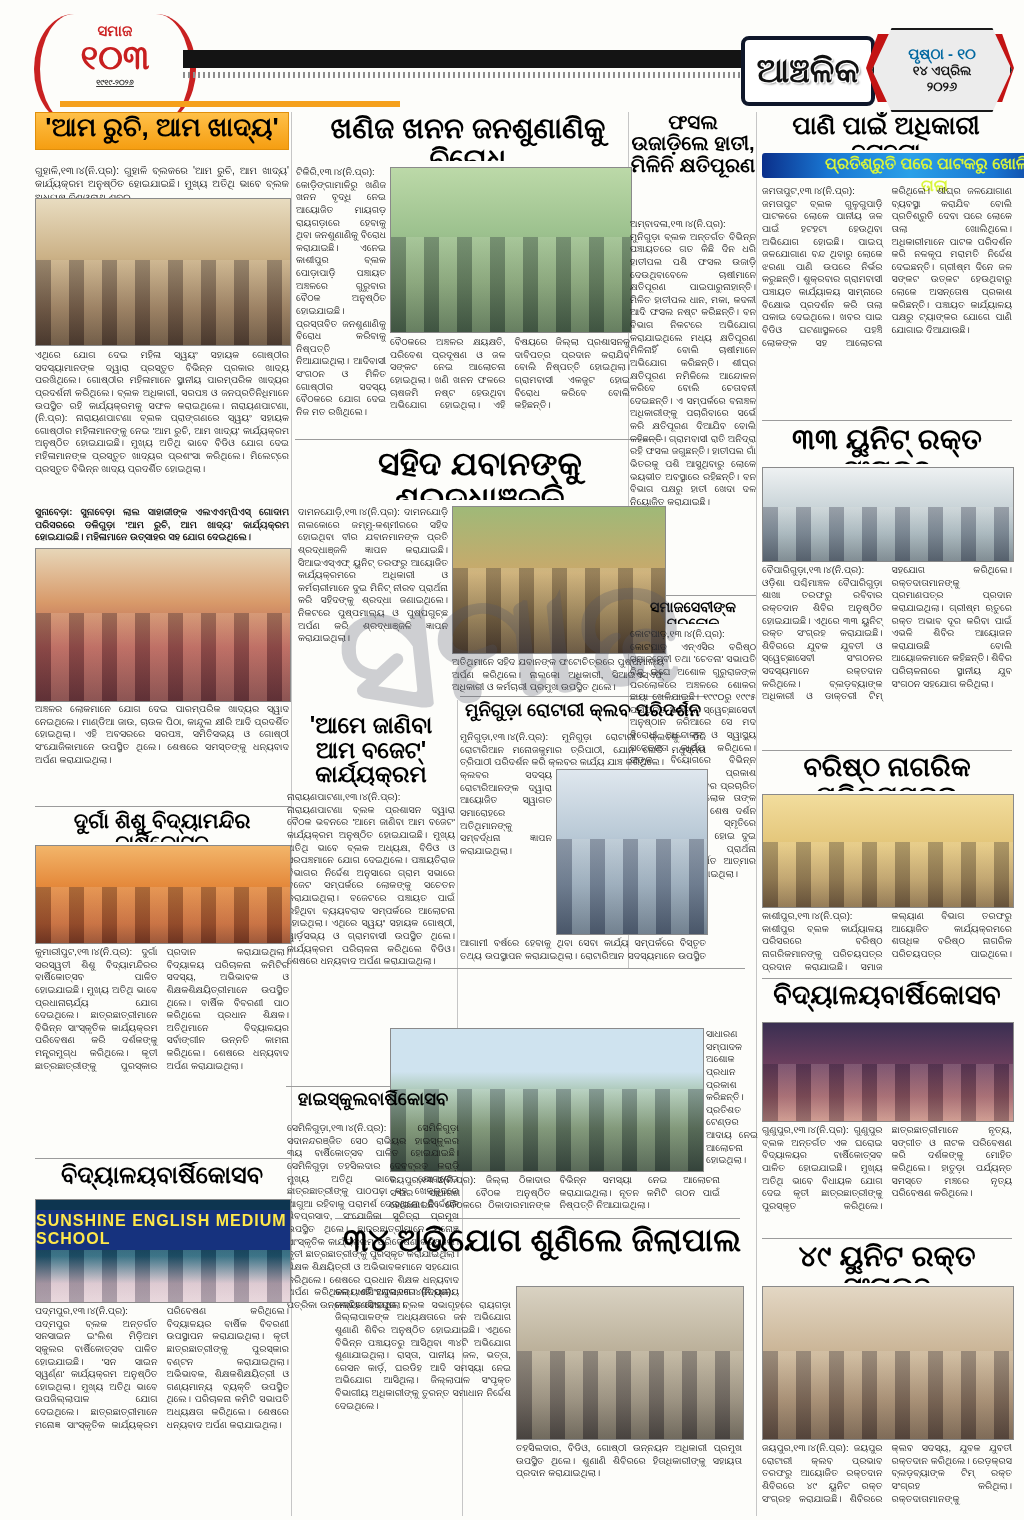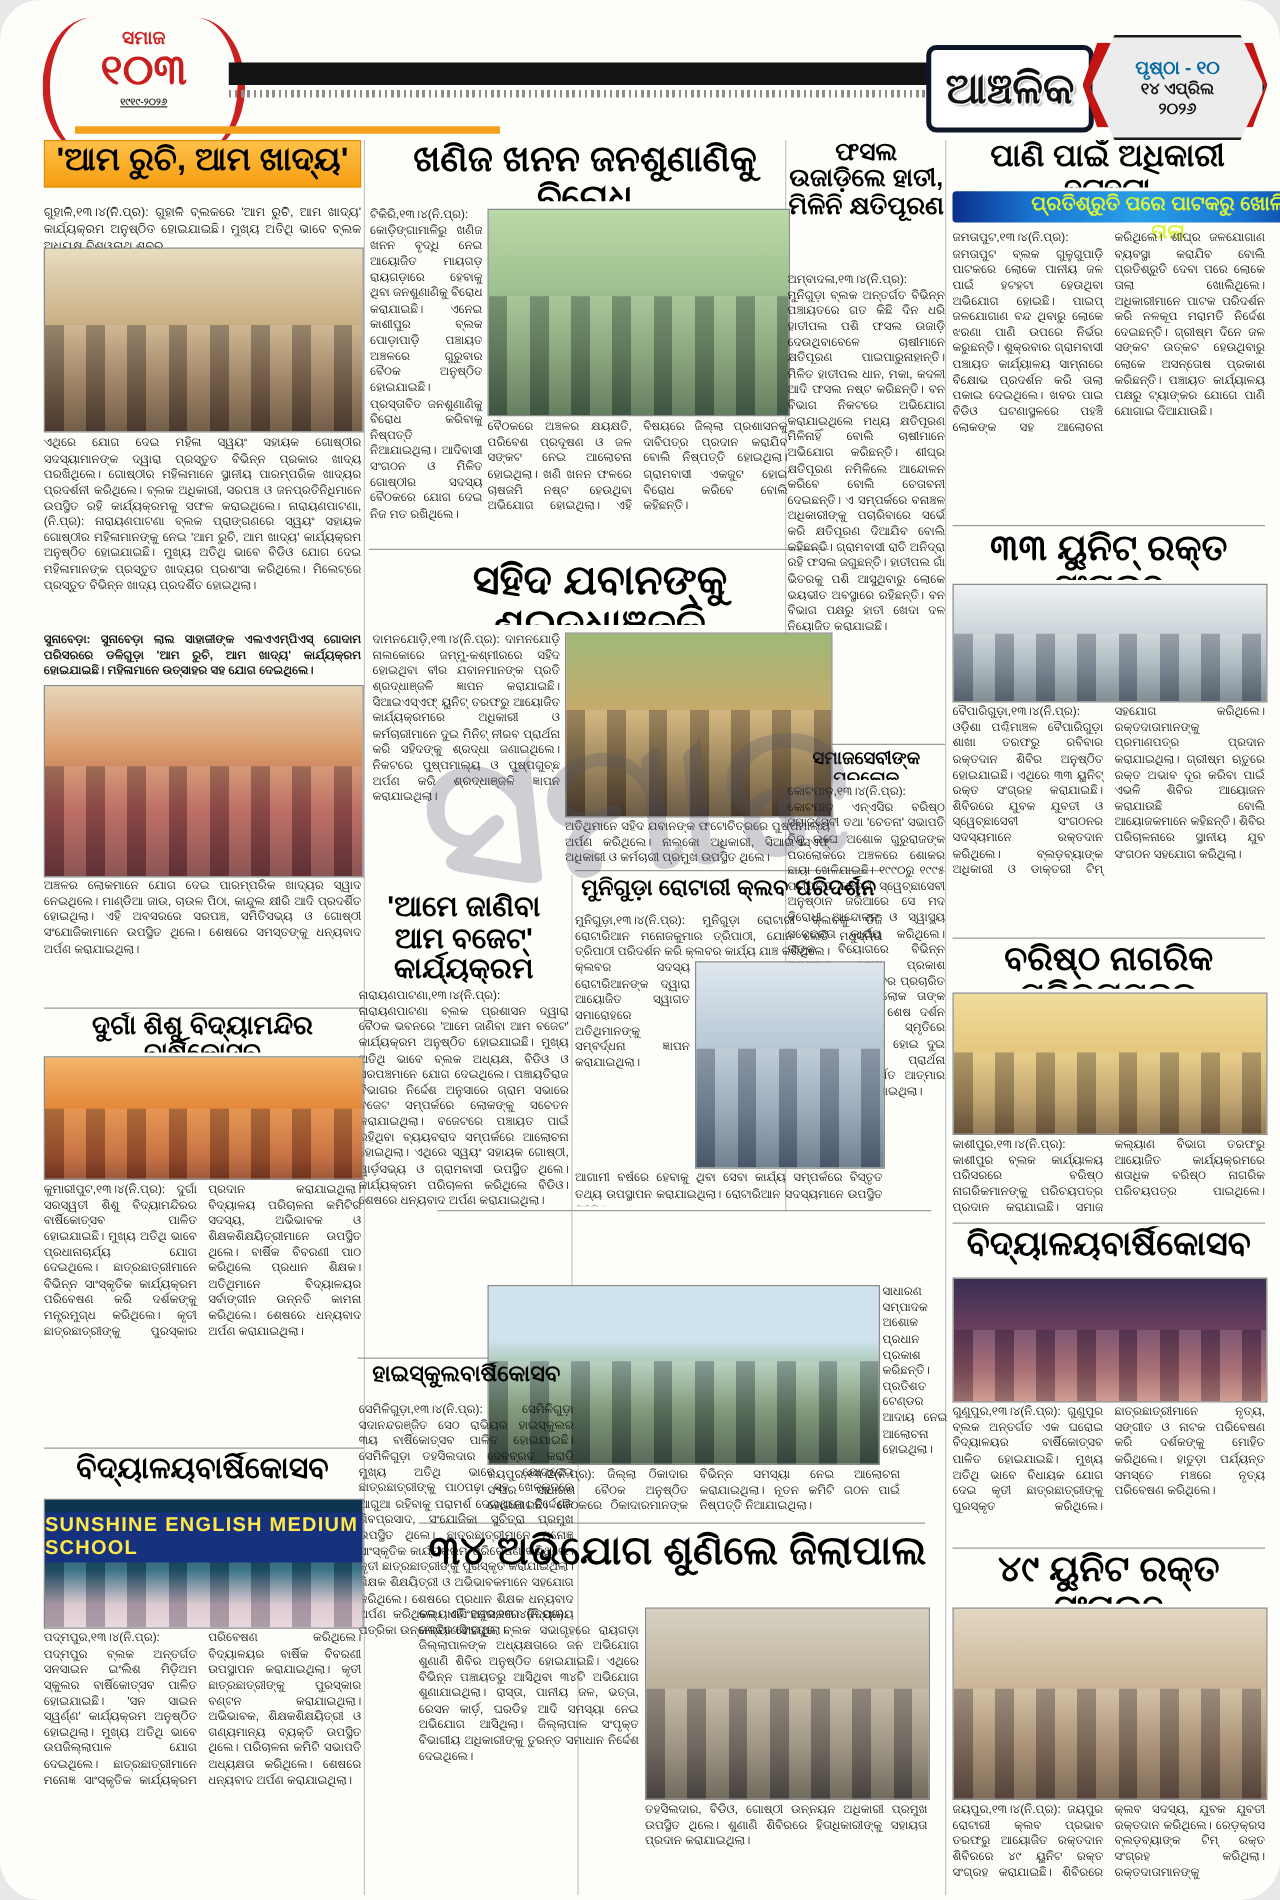--- a/index.html
+++ b/index.html
@@ -1,17 +1,17 @@
 <!DOCTYPE html>
 <html><head>
 <meta charset="utf-8">
 <style>
   html,body{margin:0;padding:0;background:#e8e8e8;}
   #page{position:relative;width:1024px;height:1520px;background:#fdfdfa;margin:0 auto;
-        font-family:"Liberation Sans","DejaVu Sans",sans-serif;overflow:hidden;border-radius:32px;}
+        font-family:"Liberation Sans","DejaVu Sans",sans-serif;overflow:hidden;}
   .abs{position:absolute;}
   .bt{font-size:9.5px;line-height:1.33;text-align:justify;color:#161616;overflow:hidden;word-break:break-word;}
   .bt-b{font-weight:bold;}
   .c2{column-count:2;column-gap:9px;}
   .hl{font-weight:bold;color:#000;text-align:center;line-height:1.07;overflow:hidden;}
   .ybox{background:linear-gradient(180deg,#ffc14a,#f59d10);padding:2px 4px;box-shadow:0 0 0 1px #e08f0c inset;}
   .kick{background:linear-gradient(90deg,#0b2f8a,#1976d2 22%,#2aa0e8 50%,#1976d2 78%,#0b2f8a);
         color:#d9f53a;font-weight:bold;text-align:center;font-size:16px;line-height:1.4;border-radius:3px;padding-left:48px;}
   .ph{border:1px solid #8a8a8a;position:absolute;overflow:hidden;}
   .ph::after{content:"";position:absolute;left:0;right:0;top:42%;bottom:0;

